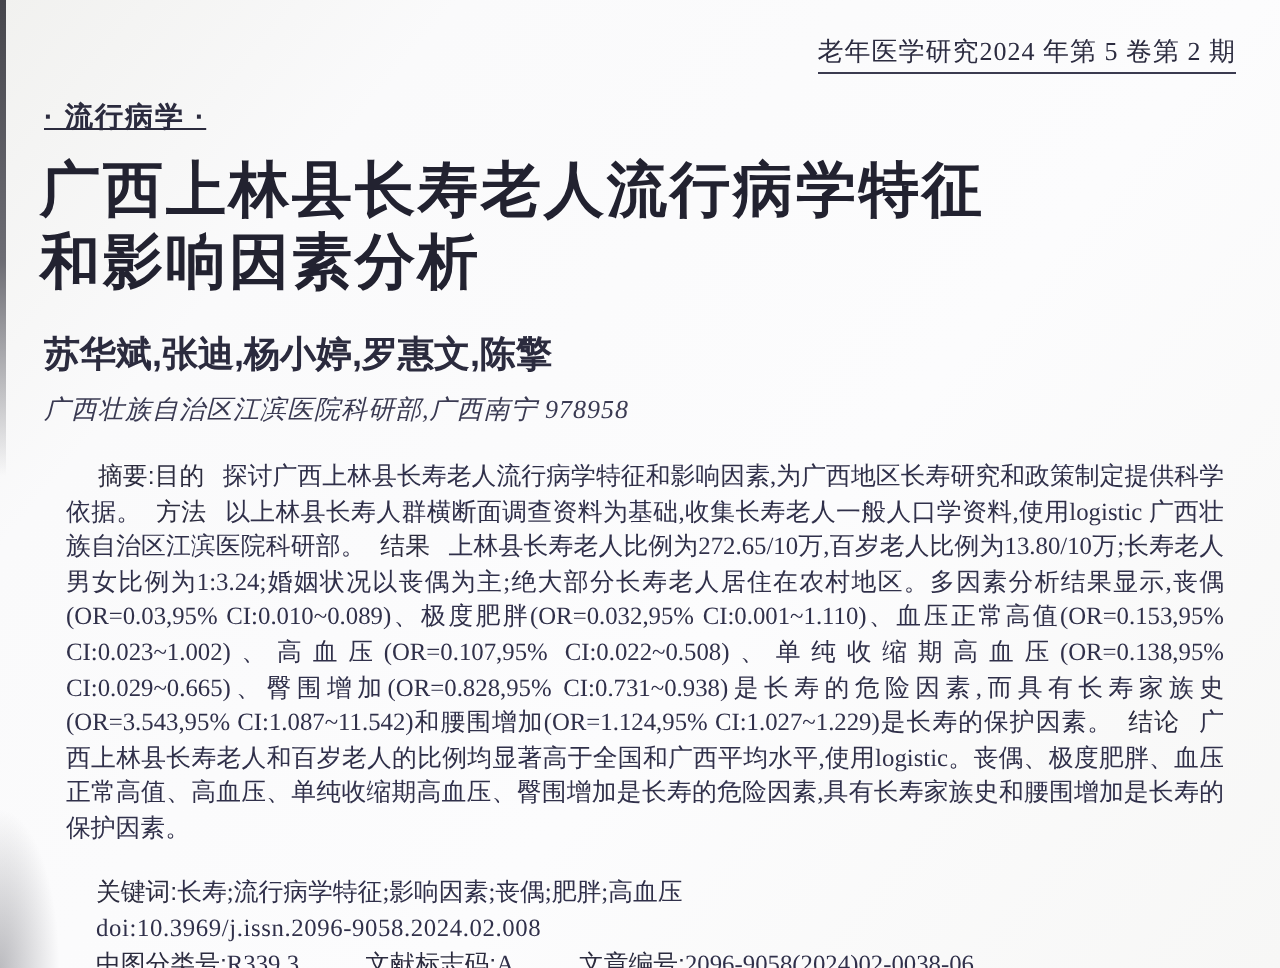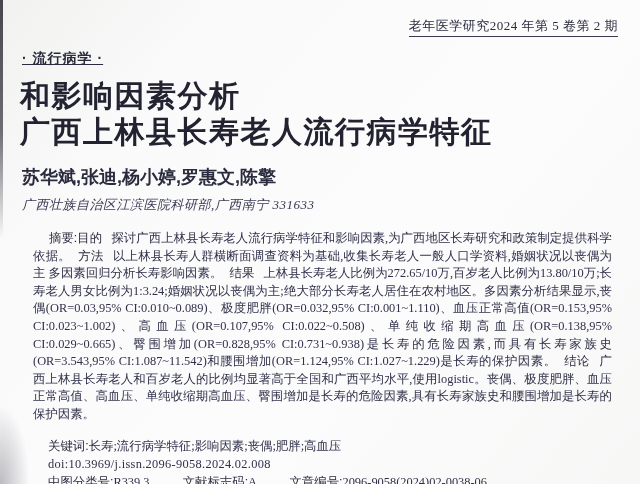--- a/index.html
+++ b/index.html
@@ -102,33 +102,33 @@
   <div class="edge-left"></div>
   <div class="corner-shadow"></div>
 
   <header class="journal-header">
     <span class="jl">老年医学研究2024 年第 5 卷第 2 期</span>
   </header>
 
   <div class="column-label">· 流行病学 ·</div>
 
   <h1 class="title">
+    <span class="tl">广西上林县长寿老人流行病学特征</span>
     <span class="tl">和影响因素分析</span>
-    <span class="tl">广西上林县长寿老人流行病学特征</span>
   </h1>
 
   <div class="authors">苏华斌,张迪,杨小婷,罗惠文,陈擎</div>
 
-  <div class="affiliation">广西壮族自治区江滨医院科研部,广西南宁 331633</div>
+  <div class="affiliation">广西壮族自治区江滨医院科研部,广西南宁 978958</div>
 
   <p class="abstract">
     <span class="lab">摘要:目的</span>
     <span>探讨广西上林县长寿老人流行病学特征和影响因素,为广西地区长寿研究和政策制定提供科学依据。</span>
     <span class="lab mid">方法</span>
-    <span>以上林县长寿人群横断面调查资料为基础,收集长寿老人一般人口学资料,婚姻状况以丧偶为主 多因素回归分析长寿影响因素。</span>
+    <span>以上林县长寿人群横断面调查资料为基础,收集长寿老人一般人口学资料,使用logistic 广西壮族自治区江滨医院科研部。</span>
     <span class="lab mid">结果</span>
     <span>上林县长寿老人比例为272.65/10万,百岁老人比例为13.80/10万;长寿老人男女比例为1:3.24;婚姻状况以丧偶为主;绝大部分长寿老人居住在农村地区。多因素分析结果显示,丧偶(OR=0.03,95% CI:0.010~0.089)、极度肥胖(OR=0.032,95% CI:0.001~1.110)、血压正常高值(OR=0.153,95% CI:0.023~1.002)、高血压(OR=0.107,95% CI:0.022~0.508)、单纯收缩期高血压(OR=0.138,95% CI:0.029~0.665)、臀围增加(OR=0.828,95% CI:0.731~0.938)是长寿的危险因素,而具有长寿家族史(OR=3.543,95% CI:1.087~11.542)和腰围增加(OR=1.124,95% CI:1.027~1.229)是长寿的保护因素。</span>
     <span class="lab mid">结论</span>
     <span>广西上林县长寿老人和百岁老人的比例均显著高于全国和广西平均水平,使用logistic。丧偶、极度肥胖、血压正常高值、高血压、单纯收缩期高血压、臀围增加是长寿的危险因素,具有长寿家族史和腰围增加是长寿的保护因素。</span>
   </p>
 
   <p class="kw-line">
     <span class="lab">关键词:</span><span>长寿;流行病学特征;影响因素;丧偶;肥胖;高血压</span>
   </p>
 

